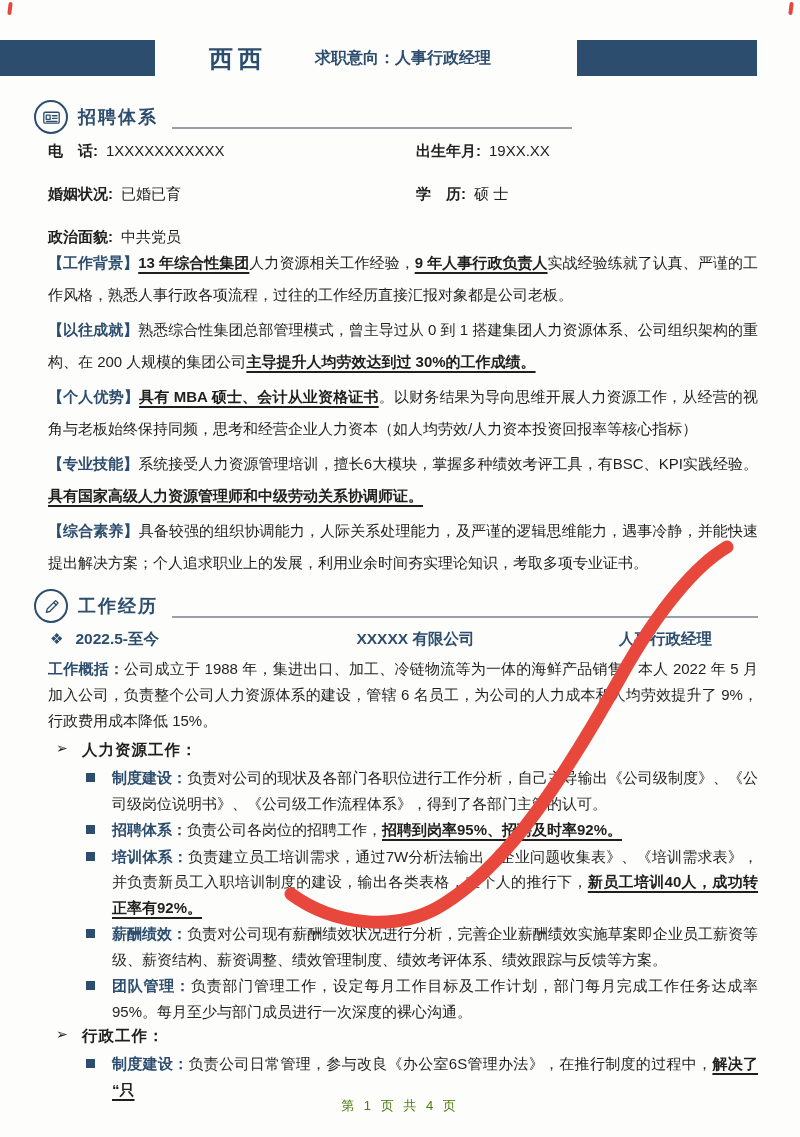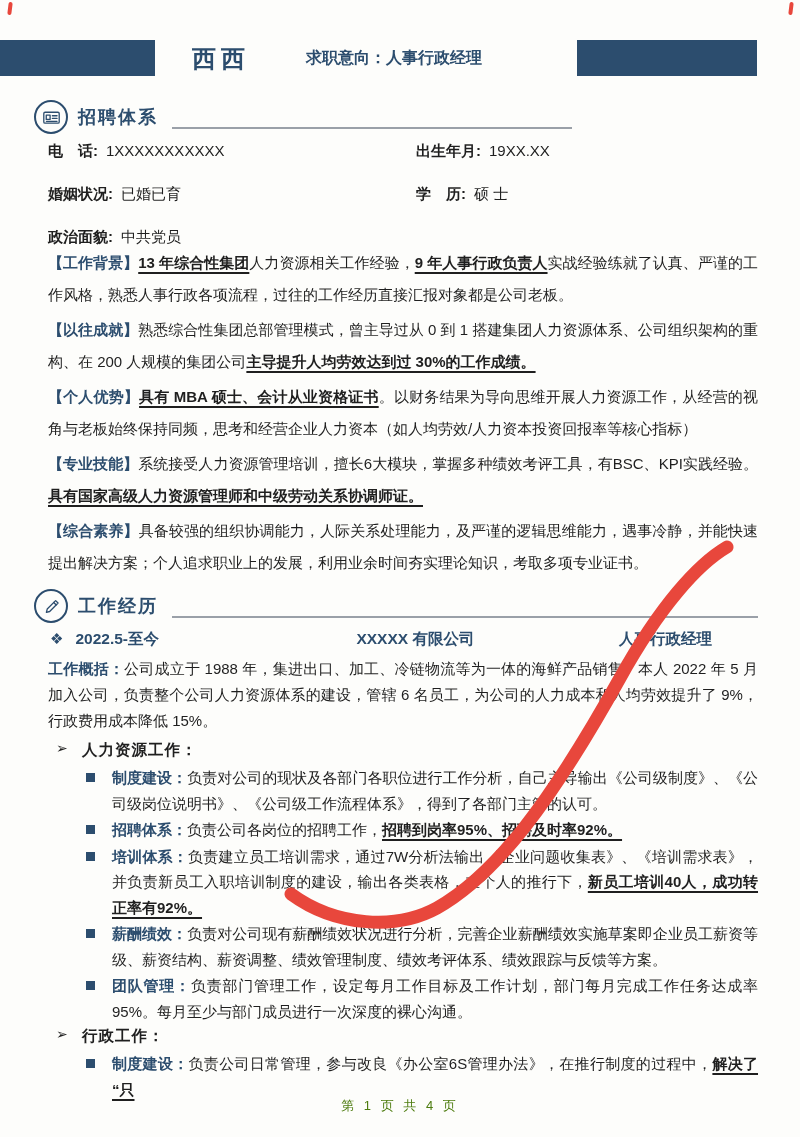--- a/index.html
+++ b/index.html
@@ -6,22 +6,22 @@
   .page{
     position:relative;width:800px;height:1137px;margin:0 auto;
     background:#fdfdfb;overflow:hidden;color:#1f1f1f;
     font-family:"Liberation Sans","DejaVu Sans",sans-serif;
   }
   
   .topbar{position:relative;height:36px;margin-top:40px;}
   .bar{position:absolute;top:0;height:36px;background:var(--navy);}
   .bar-left{left:0;width:155px;}
   .bar-right{left:577px;width:180px;}
-  .name{position:absolute;left:192px;top:3px;font-size:24px;font-weight:bold;color:var(--navy);letter-spacing:5px;}
-  .intention{position:absolute;left:306px;top:8px;font-size:16px;font-weight:bold;color:var(--navy);}
+  .name{position:absolute;left:209px;top:3px;font-size:24px;font-weight:bold;color:var(--navy);letter-spacing:5px;}
+  .intention{position:absolute;left:315px;top:8px;font-size:16px;font-weight:bold;color:var(--navy);}
   
   .corner-red{position:absolute;width:4px;height:13px;background:var(--red);border-radius:2px;}
   .corner-red.left{left:8px;top:2px;transform:rotate(7deg);}
   .corner-red.right{left:789px;top:2px;transform:rotate(7deg);}
   
   .content{padding:0 42px 0 48px;}
   .sec-head{display:flex;align-items:center;margin:24px 0 6px -14px;}
   .sec-icon{width:34px;height:34px;border:2px solid var(--navy);border-radius:50%;
     display:flex;align-items:center;justify-content:center;flex:none;box-sizing:border-box;}
   .sec-icon svg{width:21px;height:21px;stroke:var(--navy);fill:none;stroke-width:1.5;stroke-linecap:round;stroke-linejoin:round;}

